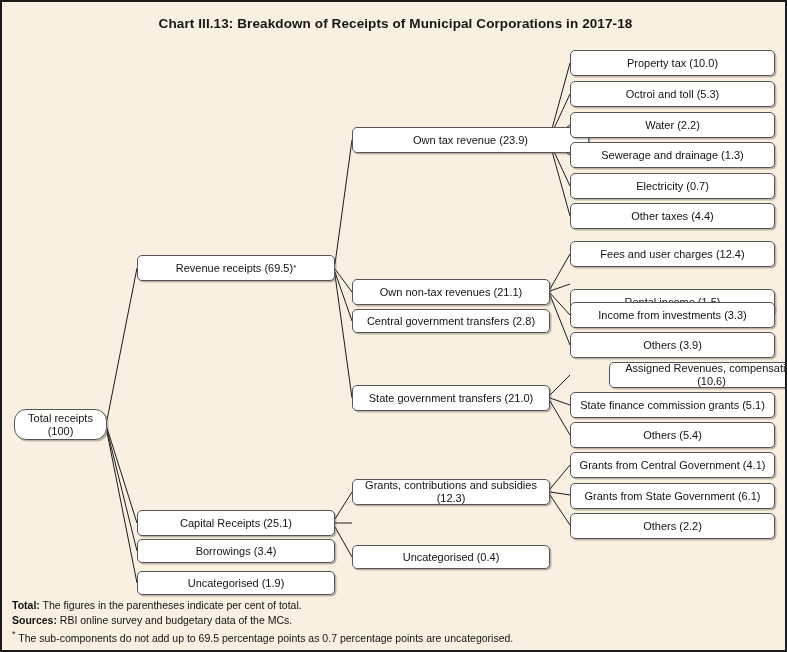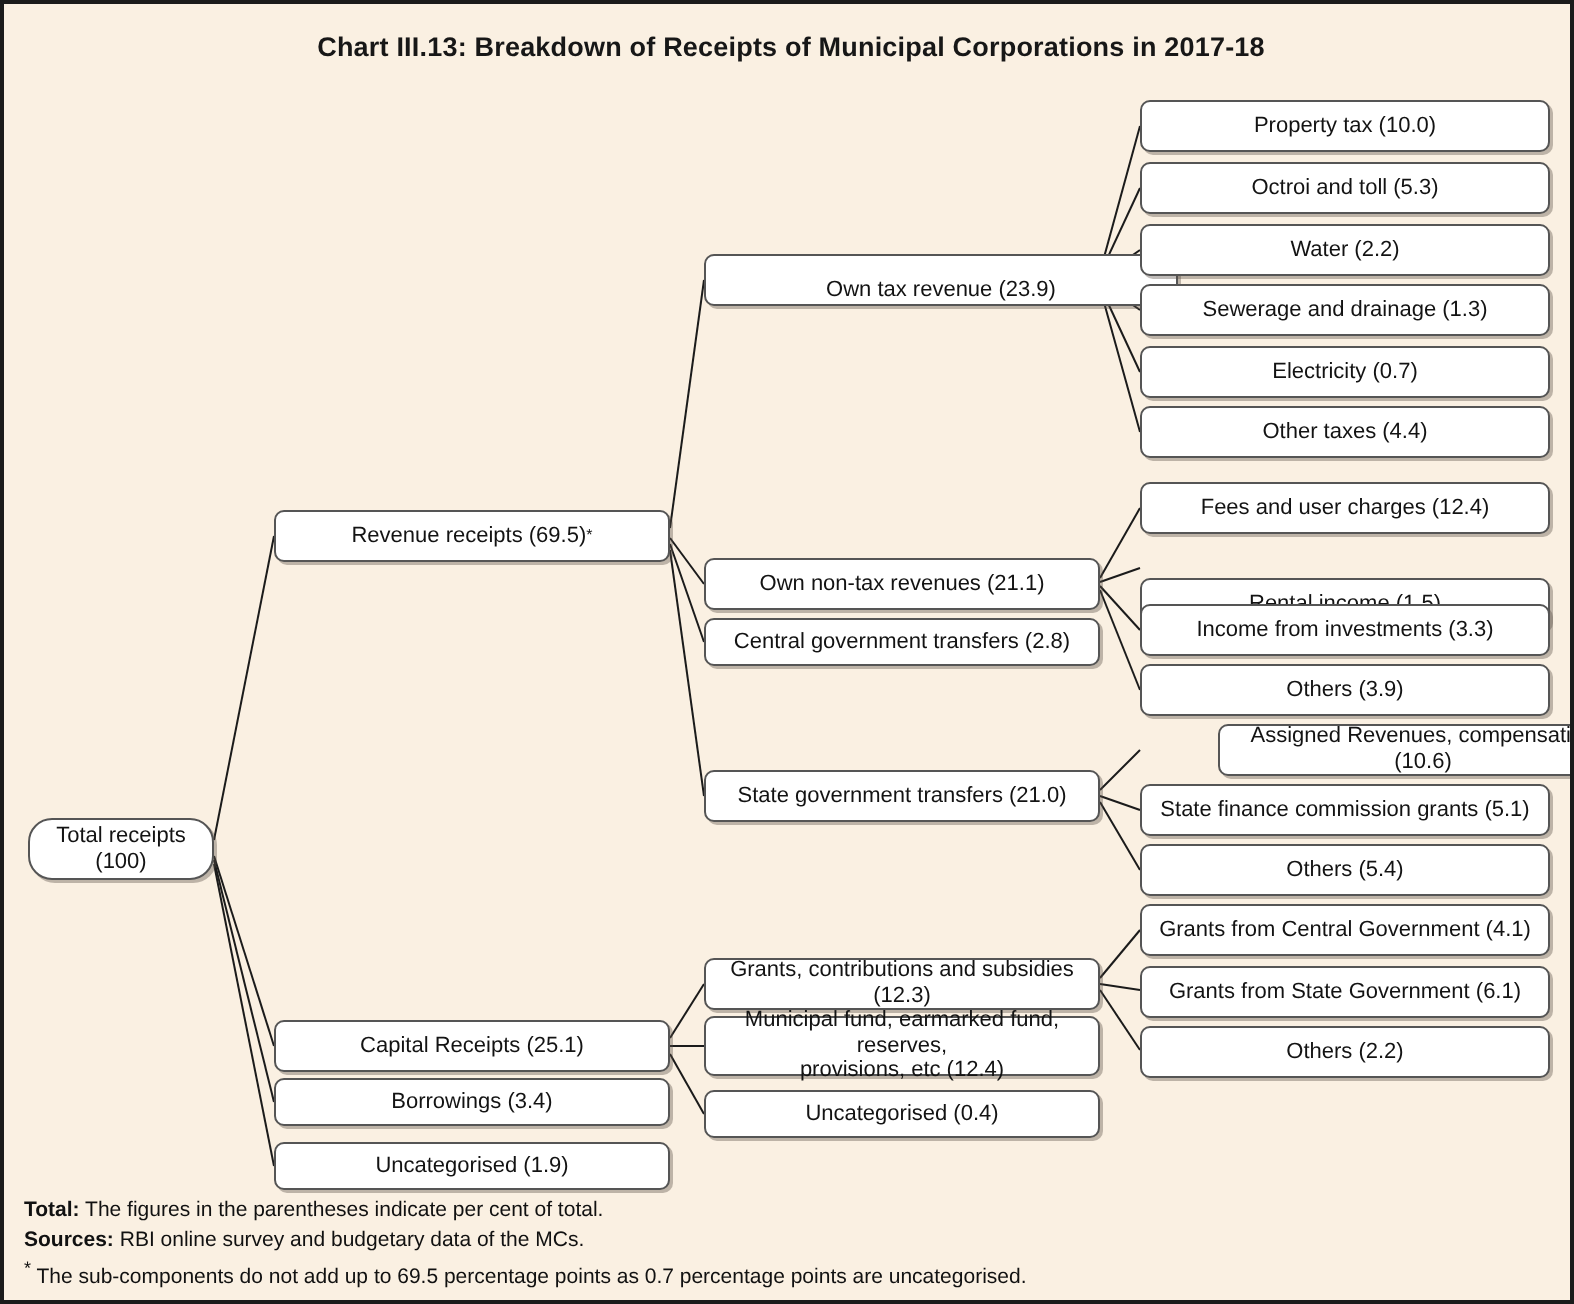--- a/index.html
+++ b/index.html
@@ -131,44 +131,40 @@
   </div>
 
   <div class="node" style="left:135px; top:537px; width:198px; height:24px;">
     <span>Borrowings (3.4)</span>
   </div>
 
   <div class="node" style="left:135px; top:569px; width:198px; height:24px;">
     <span>Uncategorised (1.9)</span>
   </div>
 
-  <div class="node" style="left:350px; top:125px; width:237px; height:26px;align-items:flex-end;">
+  <div class="node" style="left:350px; top:125px; width:237px; height:26px;">
     <span>Own tax revenue (23.9)</span>
   </div>
 
   <div class="node" style="left:350px; top:277px; width:198px; height:26px;">
     <span>Own non-tax revenues (21.1)</span>
   </div>
 
   <div class="node" style="left:350px; top:307px; width:198px; height:24px;">
     <span>Central government transfers (2.8)</span>
   </div>
 
   <div class="node" style="left:350px; top:383px; width:198px; height:26px;">
     <span>State government transfers (21.0)</span>
   </div>
 
   <div class="node" style="left:350px; top:477px; width:198px; height:26px;">
     <span>Grants, contributions and subsidies (12.3)</span>
   </div>
 
-  <div class="node" style="left:350px; top:506px; width:198px; height:30px; flex-direction:column;">
-    <span>Municipal fund, earmarked fund, reserves,</span>
-    <span>provisions, etc (12.4)</span>
-  </div>
 
   <div class="node" style="left:350px; top:543px; width:198px; height:24px;">
     <span>Uncategorised (0.4)</span>
   </div>
 
   <div class="node" style="left:568px; top:48px; width:205px; height:26px;">
     <span>Property tax (10.0)</span>
   </div>
 
   <div class="node" style="left:568px; top:79px; width:205px; height:26px;">

